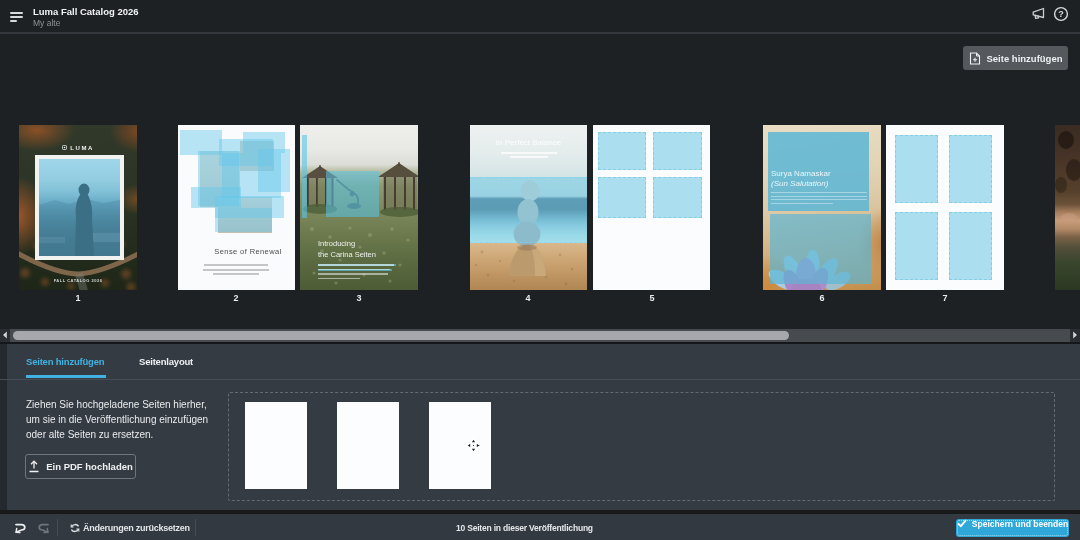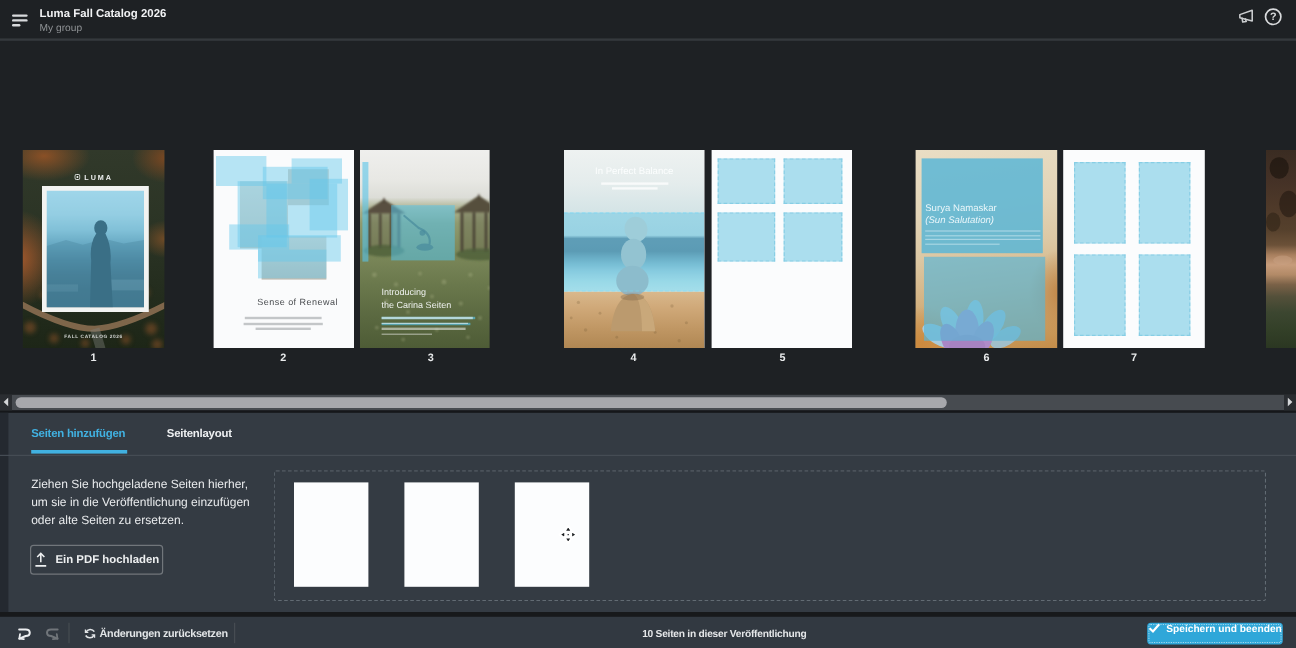--- a/index.html
+++ b/index.html
@@ -38,44 +38,52 @@
 #drag-text { position:absolute; left:26px; top:397px; font-size:10px; line-height:15px; color:#e9ebed; }
 #pdfbtn { position:absolute; left:25px; top:454px; width:111px; height:25px; border:1px solid #71767b; border-radius:3px; color:#eef0f1; font-size:9.5px; font-weight:bold; display:flex; align-items:center; justify-content:center; gap:6px; white-space:nowrap; }
 #dropbox { position:absolute; left:228px; top:392px; width:827px; height:109px; border:1px dashed #626b73; border-radius:2px; }
 .wthumb { position:absolute; top:402px; width:62px; height:87px; background:#fcfdfe; }
 
 
 #darkstrip { position:absolute; left:0; top:510px; width:1080px; height:4px; background:#17191b; }
 #bottombar { position:absolute; left:0; top:514px; width:1080px; height:26px; background:#323941; }
 .vsep { position:absolute; top:519px; width:1px; height:17px; background:#464c52; }
 #resettext { position:absolute; left:83px; top:523px; font-size:9px; font-weight:bold; letter-spacing:-0.25px; color:#e2e5e7; }
-#counttext { position:absolute; left:472px; top:523px; font-size:8.5px; font-weight:bold; letter-spacing:-0.2px; color:#e5e7e9; width:200px; text-align:right; white-space:nowrap; }
+#counttext { position:absolute; left:456px; top:523px; font-size:8.5px; font-weight:bold; letter-spacing:-0.2px; color:#e5e7e9; width:200px; text-align:left; white-space:nowrap; }
 #savebtn { position:absolute; left:956px; top:519px; width:113px; height:18px; background:#2fa7d9; border-radius:3px; color:#fff; font-size:8.5px; font-weight:bold; outline:1px dotted rgba(255,255,255,0.55); outline-offset:-2px; display:flex; justify-content:center; gap:5px; white-space:nowrap; }
 </style>
 </head>
 <body>
 <div id="app">
 
   <div id="topbar"></div>
   <div id="burger">
       <div></div>
       <div></div>
       <div></div>
     </div>
   <div id="doctitle">Luma Fall Catalog 2026</div>
-  <div id="docgroup">My group</div>
+  <div id="docgroup">My alte</div>
   <svg id="ico-mega" width="16" height="16" viewBox="0 0 16 16" fill="none" stroke="#caccce" stroke-width="1.3" stroke-linejoin="round">
       <path d="M2.2 6.2 L12.5 2.5 L12.5 11.5 L2.2 8.8 Z"></path>
       <path d="M4 8.6 L4.6 12.4 L7.6 11.9 L6.6 9.3"></path>
     </svg>
   <svg id="ico-help" width="16" height="16" viewBox="0 0 16 16">
       <circle cx="8" cy="8" r="6.4" fill="none" stroke="#d8dadc" stroke-width="1.4"></circle>
       <text x="8" y="11" text-anchor="middle" font-size="9" font-weight="bold" fill="#d8dadc" font-family="Liberation Sans, sans-serif">?</text>
     </svg>
 
+  <div id="addpage">
+    <svg width="12" height="13" viewBox="0 0 12 13" fill="none" stroke="#eef0f1" stroke-width="1.1">
+        <path d="M1.5 1 h6 l3 3 v8 h-9 z"></path>
+        <path d="M7.5 1 v3 h3" stroke-width="1"></path>
+        <path d="M6 5.8 v4 M4 7.8 h4"></path>
+      </svg>
+    <span>Seite hinzufügen</span>
+  </div>
 
   <style>
     .b2 { position:absolute; background:rgba(100,200,236,0.45); }
     .b5 { position:absolute; background:#abdeee; border:1px dashed rgba(100,190,220,0.5); }
     .bar { position:absolute; }
     #p1frame { position:absolute; left:16px; top:30px; width:89px; height:105px; background:#f2f3f1; }
     #p1img { position:absolute; left:4px; top:4px; width:81px; height:97px;
       background:linear-gradient(180deg,#d3e5ea 0%,#c0d7de 20%,#9cbec9 34%,#678d9e 48%,#436170 60%,#31434f 72%,#25333d 85%,#202c36 100%); }
     #p1tint { position:absolute; left:0; top:0; width:81px; height:97px; background:rgba(96,196,233,0.45); }
   </style>
@@ -138,21 +146,21 @@
     <div class="b2" style="left:80px;top:24px;width:32px;height:43px;"></div>
     <div class="b2" style="left:13px;top:62px;width:50px;height:21px;"></div>
     <div class="b2" style="left:37px;top:71px;width:69px;height:22px;"></div>
     <div class="b2" style="left:37px;top:83px;width:57px;height:24px;"></div>
     <div class="abs" style="left:0;top:122px;width:140px;text-align:center;font-size:7.5px;color:#4a4d50;letter-spacing:0.4px;">Sense of Renewal</div>
     <div class="bar" style="left:26px;top:139px;width:64px;height:2px;background:#c3c6c8;"></div>
     <div class="bar" style="left:25px;top:143.5px;width:66px;height:2px;background:#c3c6c8;"></div>
     <div class="bar" style="left:35px;top:148px;width:46px;height:2px;background:#c3c6c8;"></div>
   </div>
 
-  <div class="page" id="p3" style="left:300px; width:108px; background:
+  <div class="page" id="p3" style="left:300px; width:118px; background:
       linear-gradient(180deg,#efefed 0%,#e8e8e4 15%,#dcddd7 24%,#b0b696 29%,#8f9a70 37%,#7e8a5c 50%,#6a784c 68%,#5a6840 85%,#4e5c36 100%);">
     <svg class="abs" style="left:0;top:0;" width="118" height="165" viewBox="0 0 118 165" fill="none">
       <defs>
           <filter id="bl3" x="-40%" y="-40%" width="180%" height="180%">
             <feGaussianBlur stdDeviation="0.7"></feGaussianBlur>
           </filter>
         </defs>
       <g filter="url(#bl3)">
         <path d="M2 53 L20 41 L38 53 Z" fill="#59503f"></path>
         <rect x="19.4" y="40" width="1.2" height="4" fill="#4a4136"></rect>

